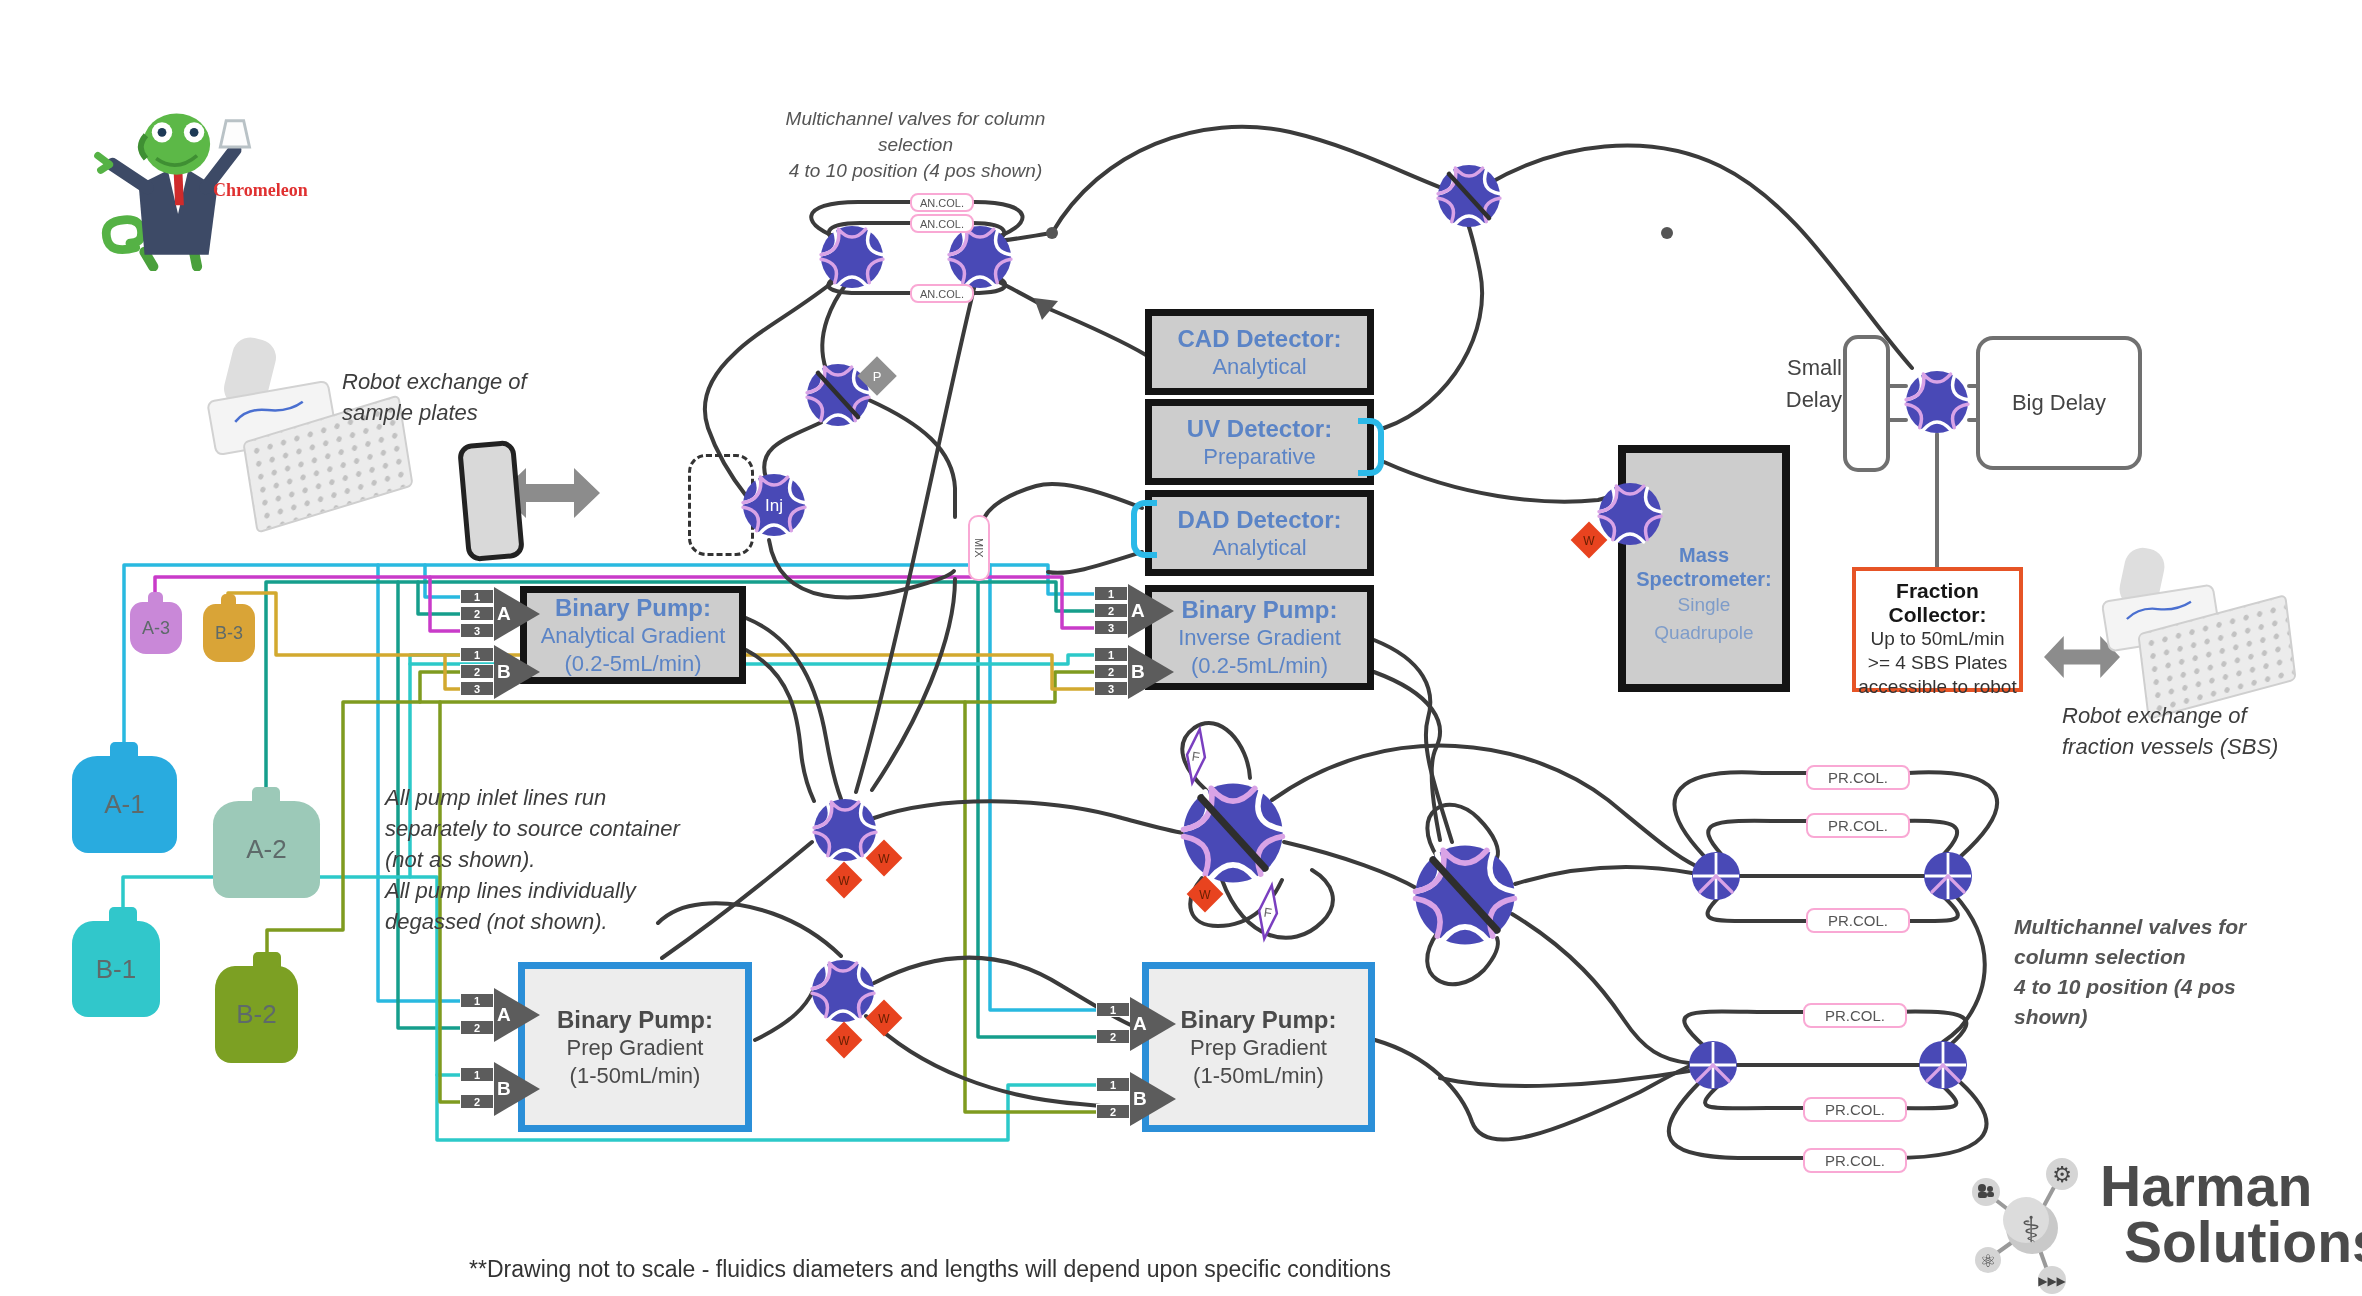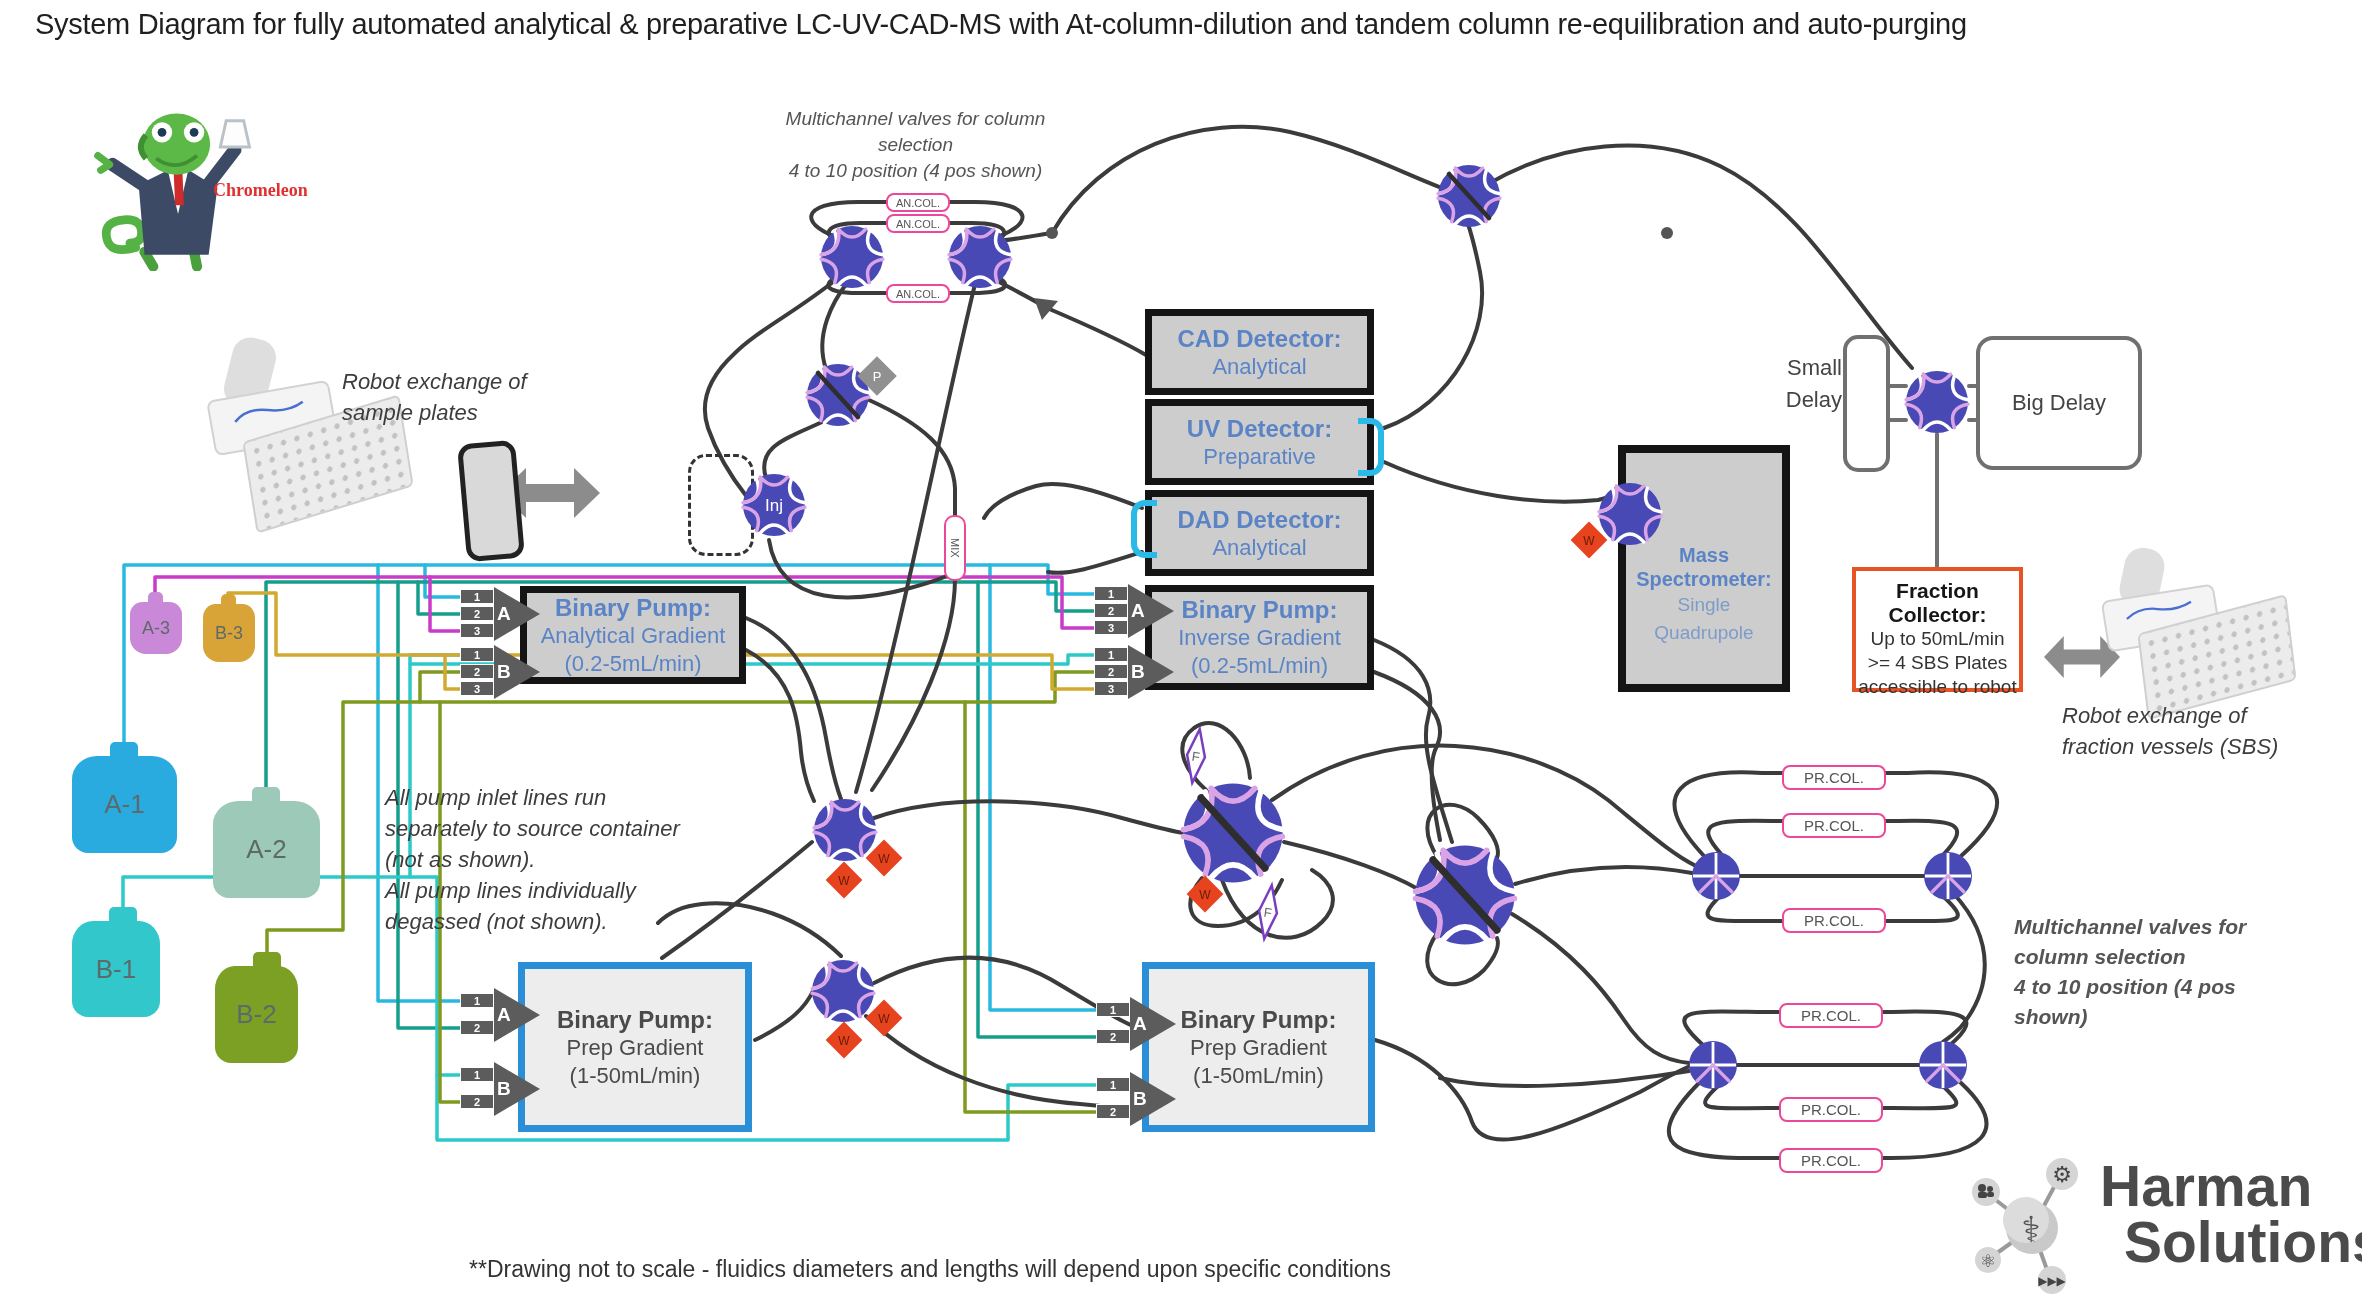--- a/index.html
+++ b/index.html
@@ -13,22 +13,22 @@
   .pbox{position:absolute;background:#cdcdcd;border:7px solid #141414;display:flex;
         flex-direction:column;justify-content:center;align-items:center;text-align:center;
         box-sizing:border-box;color:#5b84c6;}
   .pbox .bt{font-weight:bold;font-size:24px;line-height:29px;}
   .pbox .bl{font-size:22px;line-height:28px;}
   .prep{border-color:#2b8fd8;border-width:7px;background:#ededed;color:#4a4a4a;}
   .fcbox{position:absolute;background:#fff;border:4px solid #e65426;box-sizing:border-box;
          text-align:center;color:#2a2a2a;padding-top:8px;}
   .fcbox .bt{font-weight:bold;font-size:21px;color:#161616;}
   .fcbox .bl{font-size:19px;line-height:24px;color:#333;}
-  .pill{position:absolute;background:#fff;border:2px solid #ec4899;border-radius:8px;
-        color:#555;display:flex;align-items:center;justify-content:center;box-sizing:border-box;}
+  .pill{position:absolute;background:#fff;border:2px solid #f9a8d4;border-radius:8px;
+        color:#555;display:flex;align-items:center;justify-content:center;box-sizing:border-box;margin-left:24px;}
   .numbox{position:absolute;width:34px;height:15px;background:#5c5c5c;border:1px solid #fff;
           color:#fff;font-size:11px;font-weight:bold;text-align:center;line-height:15px;box-sizing:border-box;}
   .selarrow{position:absolute;background:#5c5c5c;clip-path:polygon(0 0,100% 50%,0 100%);
             color:#fff;font-weight:bold;font-size:19px;display:flex;align-items:center;}
   .selarrow span{padding-left:3px;}
   .bottle{position:absolute;display:flex;align-items:center;justify-content:center;
           color:#5e6a6a;border-radius:24% 24% 16px 16px;}
   .neck{position:absolute;border-radius:5px 5px 0 0;}
   .dblarrow{position:absolute;background:#8c8c8c;
             clip-path:polygon(0 50%,26% 0,26% 32%,74% 32%,74% 0,100% 50%,74% 100%,74% 68%,26% 68%,26% 100%);}
@@ -187,21 +187,20 @@
   <use href="#wdia" transform="translate(1205,894)"></use>
   <use href="#wdia" transform="translate(1589,540)"></use>
   <g transform="translate(877,376)">
     <rect x="-14" y="-14" width="28" height="28" fill="#909090" transform="rotate(45)"></rect>
     <text y="5" text-anchor="middle" font-size="13" fill="#fff" font-family="Liberation Sans,sans-serif">P</text>
   </g>
   <use href="#fdia" transform="translate(1196,756) rotate(8)"></use>
   <use href="#fdia" transform="translate(1268,912) rotate(8)"></use>
 </svg>
 
-<div class="abs title" style="left:35px;top:8px;">System Diagram for fully automated analytical &amp; preparative LC-UV-CAD-MS with At-column-dilution and tandem column re-equilibration and auto-purging</div>
 
 <svg class="abs" style="left:92px;top:106px;" width="175" height="165" viewBox="0 0 120 113">
   <path d="M30,97 Q12,102 10,90 Q8,79 22,78 Q34,77 34,87 Q34,94 26,94" fill="none" stroke="#55b245" stroke-width="6" stroke-linecap="round"></path>
   <path d="M36,100 L42,110 M70,100 L72,110" stroke="#4aa03c" stroke-width="7" stroke-linecap="round"></path>
   <path d="M32,54 L60,40 L86,56 L80,102 L36,102 Z" fill="#3d4a66"></path>
   <path d="M38,56 L14,40 M78,56 L98,30" stroke="#3d4a66" stroke-width="9" stroke-linecap="round"></path>
   <path d="M12,40 L4,34 M12,40 L6,44" stroke="#55b245" stroke-width="5" stroke-linecap="round"></path>
   <polygon points="52,44 66,44 59,74" fill="#fff"></polygon>
   <polygon points="56,45 62,45 63,68 57,68" fill="#cf2b2b"></polygon>
   <polygon points="92,10 104,10 108,28 88,28" fill="#fdfdfd" stroke="#b9c2c6" stroke-width="2"></polygon>

